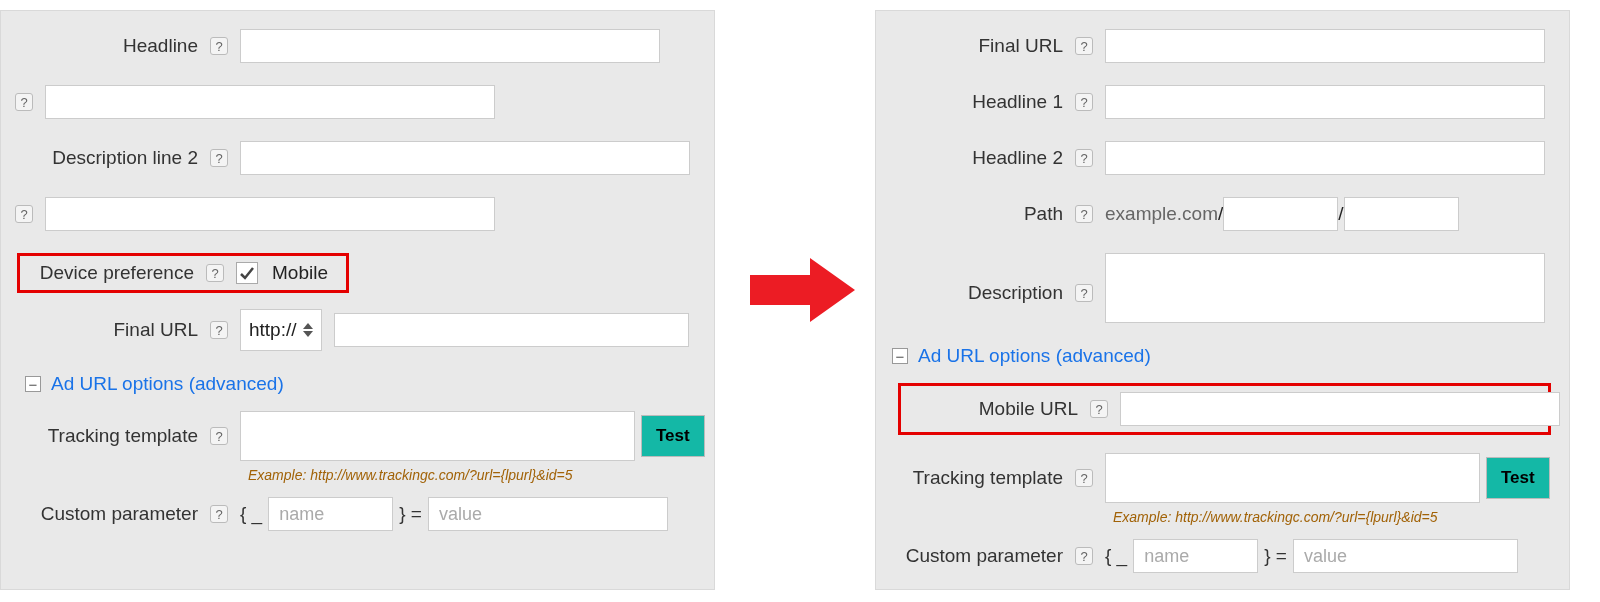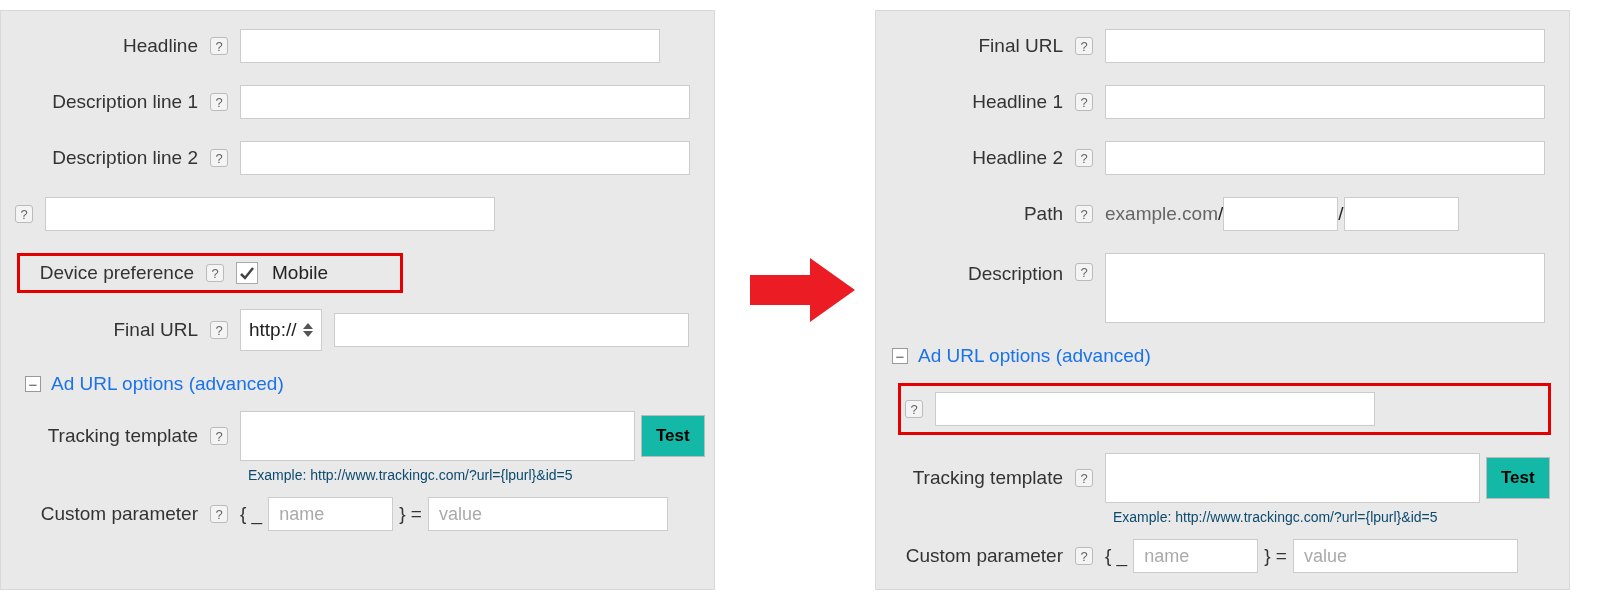--- a/index.html
+++ b/index.html
@@ -101,55 +101,55 @@
   }
   .accordion-icon {
     width: 16px; height: 16px;
     border: 1px solid #999;
     background: #fff;
     display:inline-flex; align-items:center; justify-content:center;
     margin-right: 10px;
     font-size: 15px; color: #555;
   }
   .hint {
-    font-size: 14px; color: #0c4a6e;
+    font-size: 14px; color: #a16207;
     margin-left: 237px;
-    margin-top: -16px; margin-bottom: 14px;
+    margin-top: -16px; margin-bottom: 14px; font-style: italic;
   }
   .btn-test {
     border: 1px solid #bbb;
     background: #14b8a6;
     padding: 10px 14px;
     font-weight: 600;
     font-size: 17px;
     cursor: pointer;
   }
   .braces { color:#333; }
   .static-text { color:#666; }
   .arrow-wrap {
     flex: 0 0 150px;
     display:flex; align-items:center; justify-content:center;
     height: 580px;
   }
   .arrow-wrap svg { width: 120px; height: 80px; }
   input::placeholder { color:#aaa; }
   .path-row .ctrl { gap: 0; flex-wrap: nowrap; }
-  .desc-row { align-items: flex-start; }
+  .desc-row { align-items: center; }
   .desc-row .label, .desc-row .help { margin-top: 10px; }
 
   
   .panel-right .row .label { flex: 0 0 185px; }
 
   
   .device-row {
     border: 3px solid #e40000;
     padding: 6px 4px;
     margin-bottom: 16px;
     margin-left: 6px;
-    width: 386px;
+    width: 332px;
   }
   .device-row .row { margin-bottom: 0; }
   .device-row .label { flex: 0 0 178px; }
 
   .mobile-row-box {
     border: 3px solid #e40000;
     padding: 6px 8px 6px 0;
     margin-bottom: 18px;
     margin-left: 12px;
   }
@@ -169,21 +169,20 @@
 
   <div class="row">
     <span class="label">Headline</span>
     <span class="help">?</span>
     <div class="ctrl">
         <input type="text" class="left-input-mid" style="">
       </div>
   </div>
 
   <div class="row">
-    <span class="label">Description line 1</span>
     <span class="help">?</span>
     <div class="ctrl">
         <input type="text" class="left-input-full" style="">
       </div>
   </div>
 
   <div class="row">
     <span class="label">Description line 2</span>
     <span class="help">?</span>
     <div class="ctrl">
@@ -308,20 +307,21 @@
       </div>
   </div>
 
   <div class="accordion-row" style="margin-left:6px;">
     <span class="accordion-icon">−</span>
     <span>Ad URL options (advanced)</span>
   </div>
 
   <div class="mobile-row-box">
     <div class="row">
+      <span class="label">Mobile URL</span>
       <span class="help">?</span>
       <div class="ctrl">
           <input type="text" style="width: 440px; flex: 0 0 auto;">
         </div>
     </div>
   </div>
 
   <div class="row">
     <span class="label">Tracking template</span>
     <span class="help">?</span>

